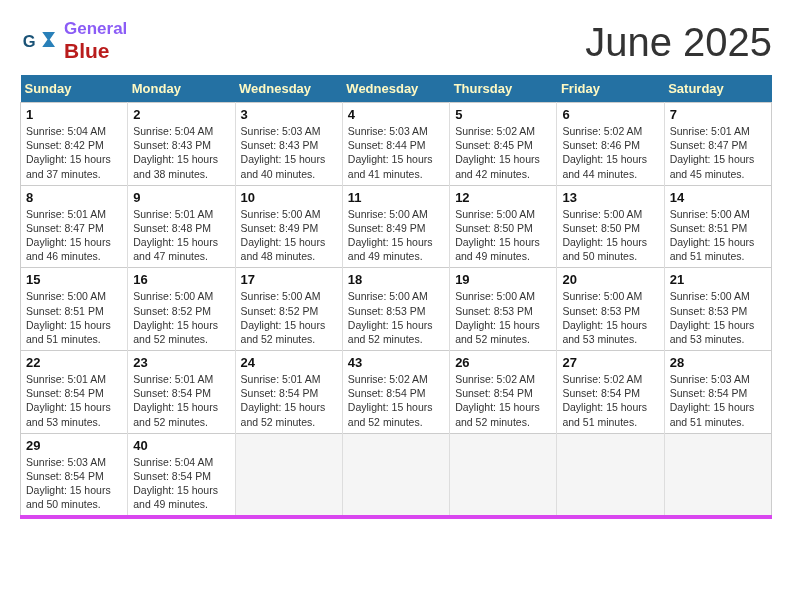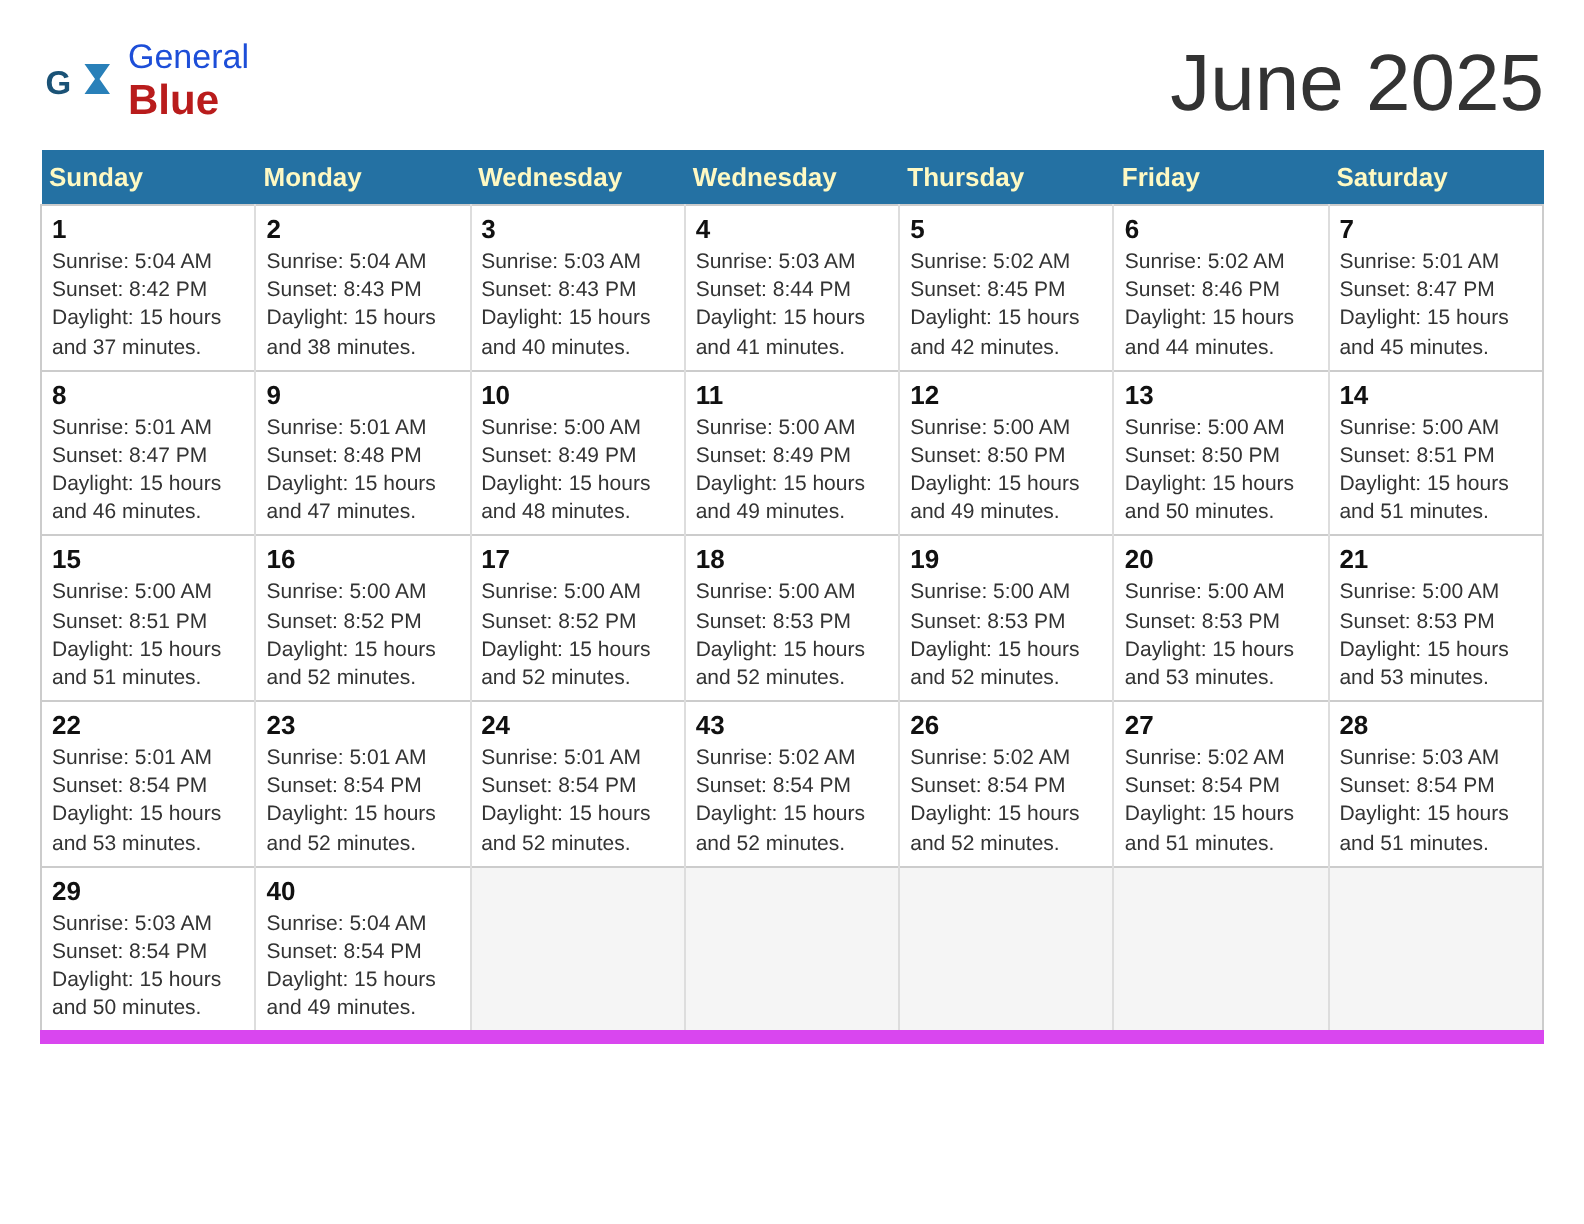--- a/index.html
+++ b/index.html
@@ -47,21 +47,21 @@
       color: #fef9c3;
       padding: 6px 4px;
       text-align: left;
       font-size: 13px;
       font-weight: bold;
     }
     tbody tr {
       border-bottom: 1px solid #ccc;
     }
     tbody tr:last-child {
-      border-bottom: 7px solid #d946ef;
+      border-bottom: 4px solid #d946ef;
     }
     td {
       vertical-align: top;
       padding: 4px 5px;
       border-right: 1px solid #ddd;
       border-left: 1px solid #ddd;
       width: 14.28%;
       min-height: 80px;
       background: #fff;
     }
@@ -94,21 +94,21 @@
 <div class="header-section">
   <div class="logo">
     <svg class="logo-icon" viewBox="0 0 50 40" xmlns="http://www.w3.org/2000/svg">
       <rect x="0" y="0" width="50" height="40" fill="#fff"></rect>
 
       <text x="2" y="28" font-size="22" font-weight="bold" fill="#1a5276" font-family="Arial">G</text>
 
       <polygon points="28,8 45,8 38,18 45,28 28,28 35,18" fill="#2980b9"></polygon>
     </svg>
     <div>
-      <div style="font-size:17px;font-weight:normal;color:#1d4ed8;line-height:1.1;">General</div>
+      <div style="font-size:17px;font-weight:bold;color:#8b5cf6;line-height:1.1;">General</div>
       <div style="font-size:21px;font-weight:bold;color:#b91c1c;line-height:1.1;">Blue</div>
     </div>
   </div>
   <div class="title-section">
     <div class="calendar-title">June 2025</div>
   </div>
 </div>
 
 <table>
   <thead>

